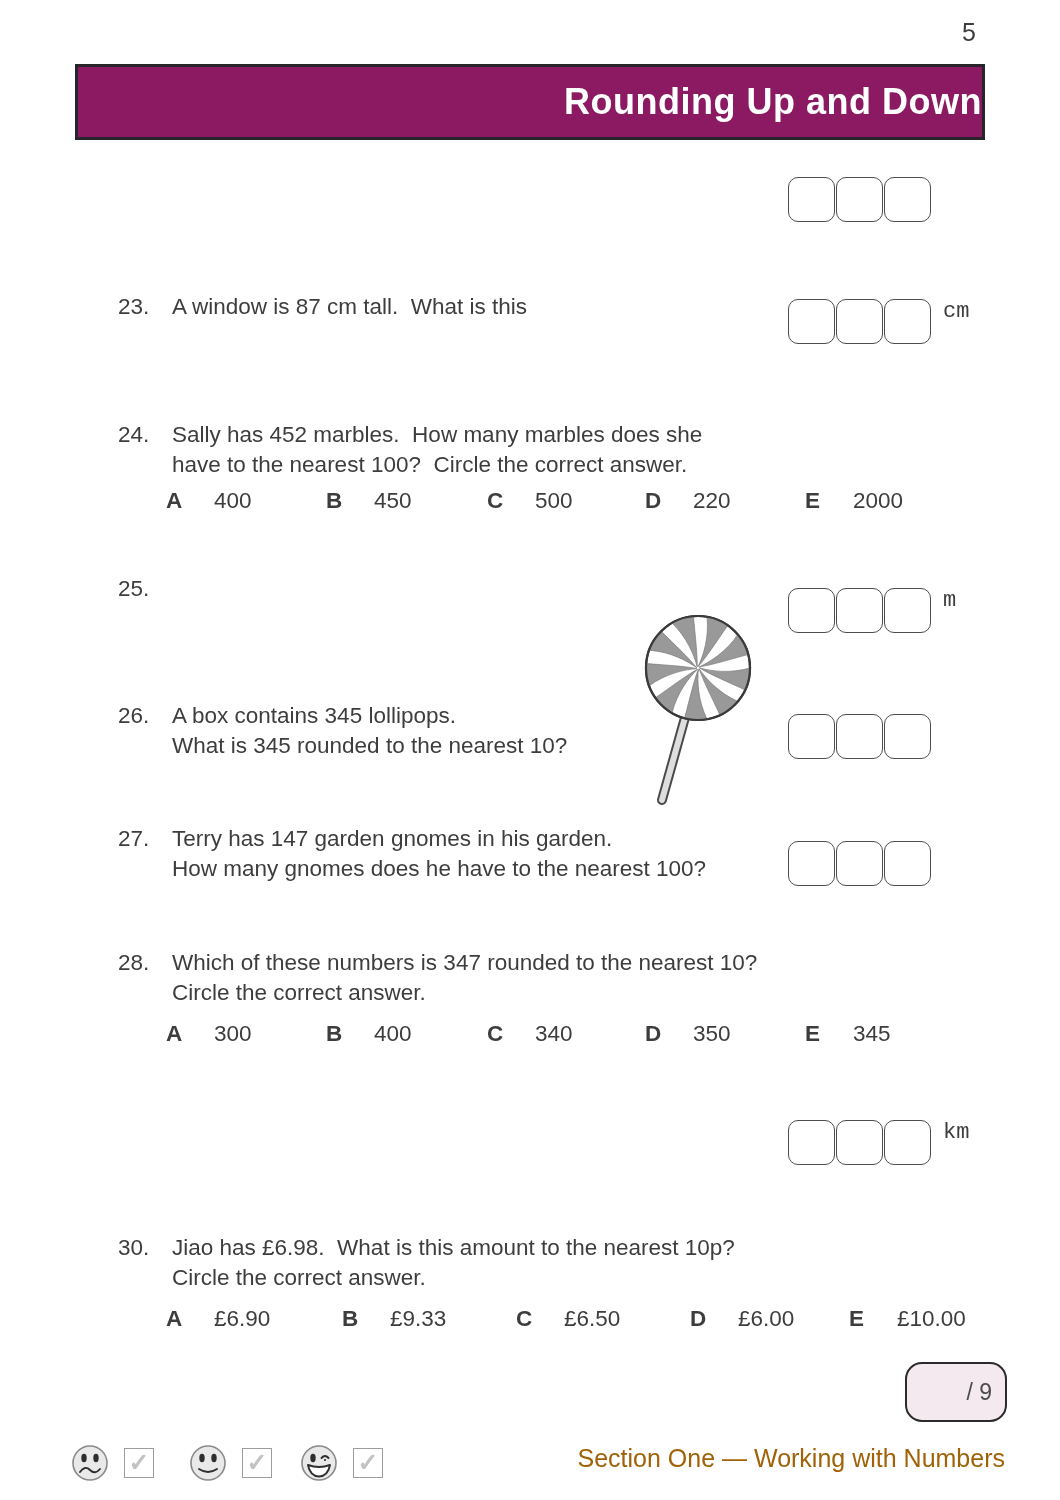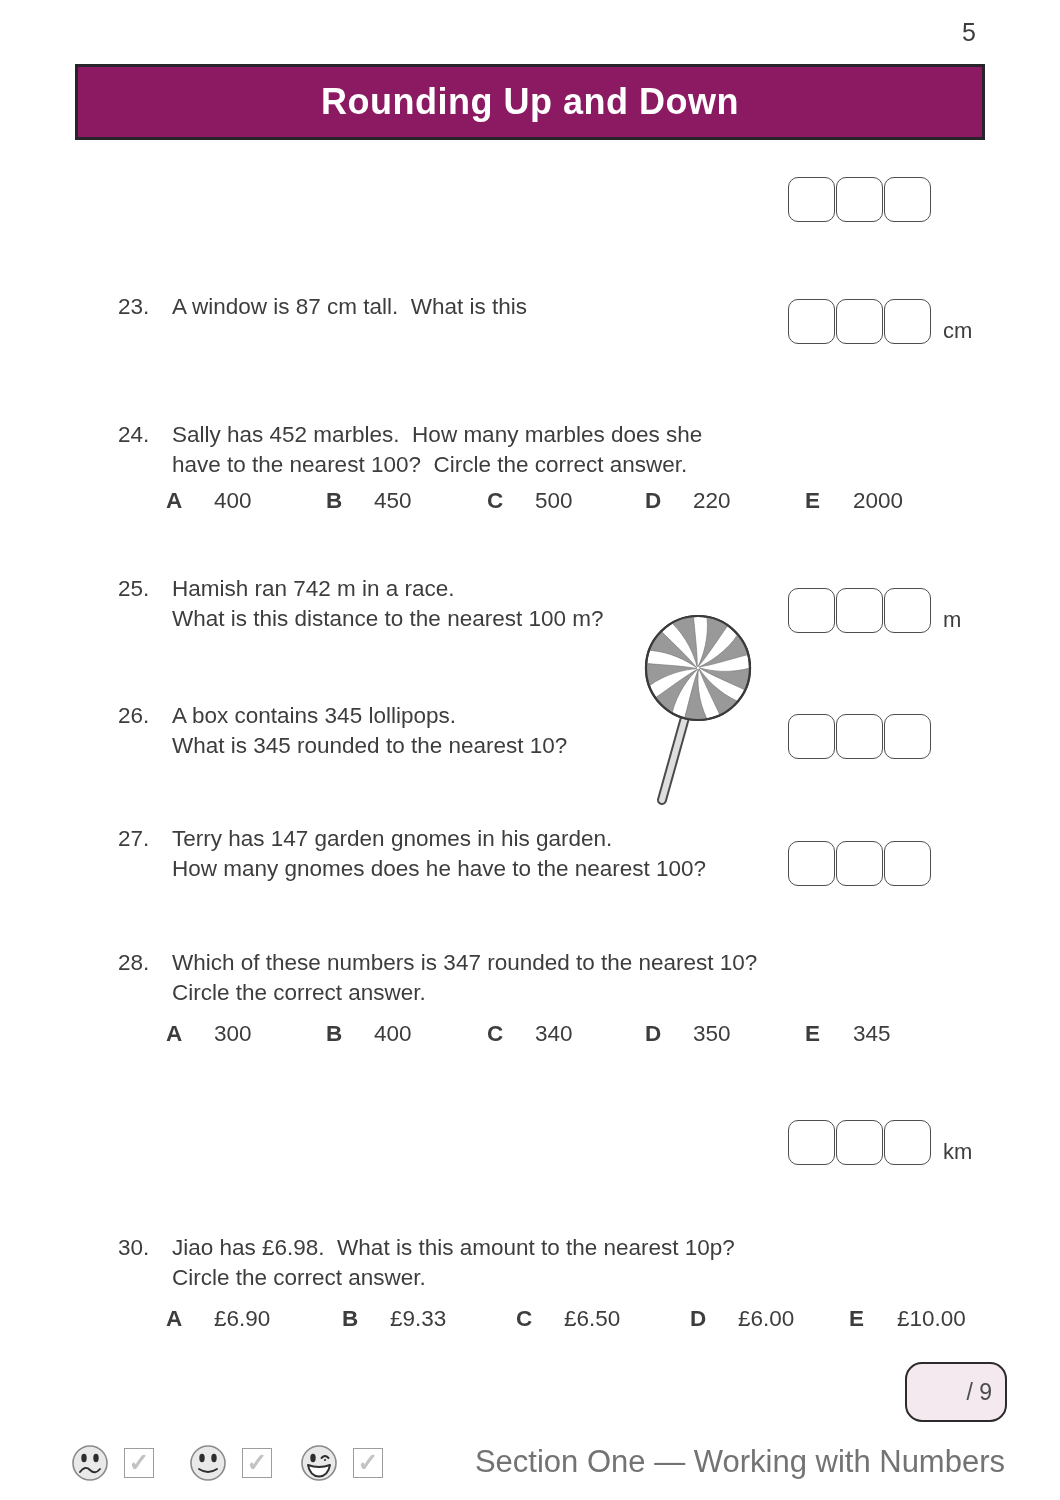--- a/index.html
+++ b/index.html
@@ -12,31 +12,31 @@
     overflow:hidden;
   }
   .pagenum{
     position:absolute;left:962px;top:18px;
     font-size:25px;color:#3d3d3d;
   }
   .banner{
     position:absolute;left:75px;top:64px;width:904px;height:70px;
     background:var(--banner-bg,#8b1a62);
     border:3px solid #29232b;
-    display:flex;align-items:center;justify-content:center;
+    display:flex;align-items:center;justify-content:flex-end;
   }
   .banner-title{
     color:var(--banner-text,#ffffff);
     font-size:36px;font-weight:700;letter-spacing:.5px;
   }
   .question{position:absolute;left:118px;display:flex;}
   .q-num{width:54px;font-size:22.5px;line-height:30px;flex:0 0 54px;}
   .q-text{font-size:22.5px;line-height:30px;}
   .q-line{white-space:pre-wrap;}
-  .answer-boxes{position:absolute;display:flex;align-items:flex-end;}
+  .answer-boxes{position:absolute;display:flex;align-items:flex-start;font-family:Liberation Mono, monospace;}
   .abox{
     width:45px;height:43px;background:#fff;
     border:1.7px solid #4d4d4d;border-radius:10px;
     margin-right:1px;
   }
   .unit{font-size:22px;margin-left:11px;color:#3d3d3d;}
   .options{position:absolute;left:0;top:0;width:1060px;height:34px;}
   .option{position:absolute;display:flex;font-size:22.5px;}
   .opt-letter{font-weight:700;min-width:48px;}
   .opt-value{}
@@ -53,21 +53,21 @@
     width:28px;height:28px;margin-left:15px;
     border:1.8px solid #9d9d9d;background:#fff;
     display:flex;align-items:center;justify-content:center;
   }
   .check-glyph{
     color:#c3c3c3;font-size:25px;font-weight:700;line-height:1;
     transform:translateY(-1px);
   }
   .footer{
     position:absolute;top:1444px;right:55px;
-    font-size:31px;color:#737373;
+    font-size:25px;color:#a16207;
   }
 </style>
 </head>
 <body>
 
 <div class="page">
 
   <div class="pagenum">5</div>
 
   <div class="banner">
@@ -118,24 +118,20 @@
       <span class="opt-value">220</span>
     </div>
     <div class="option" style="left:805px">
       <span class="opt-letter">E</span>
       <span class="opt-value">2000</span>
     </div>
   </div>
 
   <div class="question" style="top:574px">
     <span class="q-num">25.</span>
-    <div class="q-text">
-      <div class="q-line">Hamish ran 742 m in a race.</div>
-      <div class="q-line">What is this distance to the nearest 100 m?</div>
-    </div>
   </div>
   <div class="answer-boxes" style="left:788px;top:588px">
     <div class="abox"></div>
     <div class="abox"></div>
     <div class="abox"></div>
     <span class="unit">m</span>
   </div>
 
   <svg class="lollipop" width="120" height="210" viewBox="0 0 120 210">
     <line x1="50" y1="110" x2="26" y2="196" stroke="#4a4a4a" stroke-width="10" stroke-linecap="round"></line>

